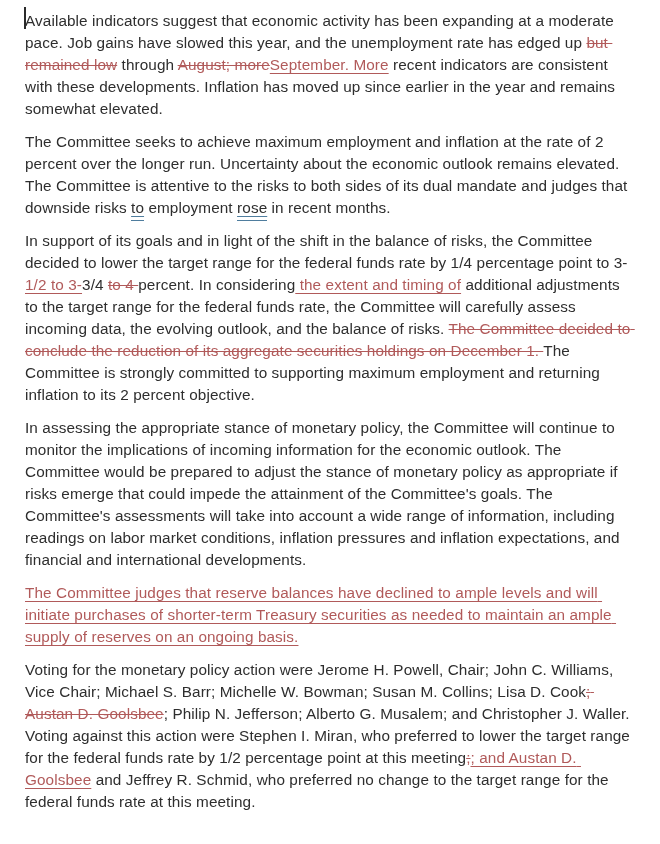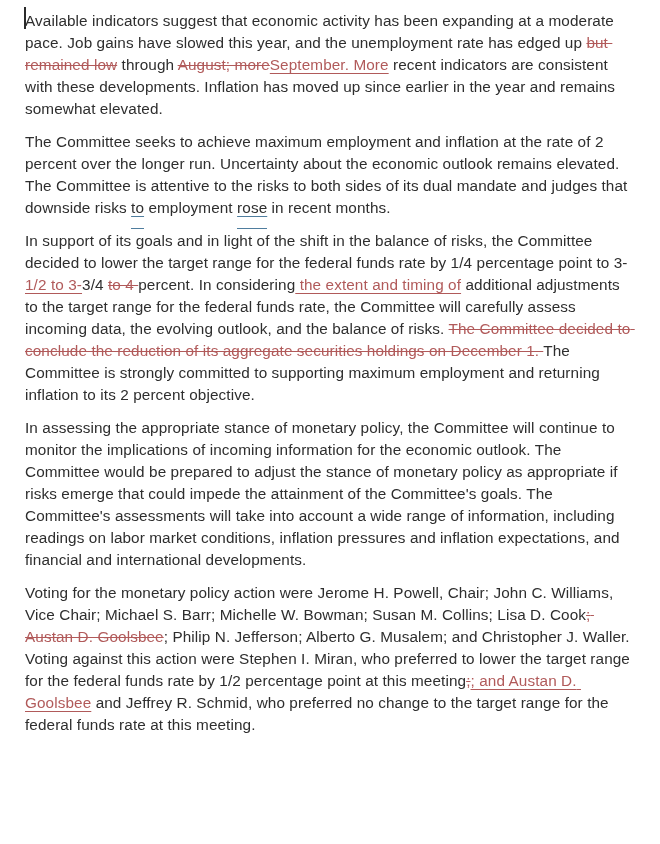--- a/index.html
+++ b/index.html
@@ -45,21 +45,21 @@
     text-decoration-thickness:1.2px;
     text-underline-offset:2.5px;
   }
   .run-moved{
     color:var(--body-color);
     text-decoration:underline;
     text-decoration-color:var(--moved-line);
     text-decoration-thickness:1.2px;
     text-underline-offset:2.5px;
     border-bottom:1px solid var(--moved-line);
-    padding-bottom:12px;
+    padding-bottom:4px;
   }
   .run-dotted{
     color:var(--body-color);
     text-decoration-style:dotted;
     text-decoration-color:#4a4a4a;
     text-underline-offset:3px;
   }
   .caret{
     position:absolute;
     left:24px;
@@ -72,15 +72,16 @@
 </head>
 <body>
 
 <div class="page">
   <div class="caret"></div>
   <div class="doc-body">
       <p class="para"><span class="run run-text">Available indicators suggest that economic activity has been expanding at a moderate pace. Job gains have slowed this year, and the unemployment rate has edged up </span><span class="run run-del">but remained low</span><span class="run run-text"> through </span><span class="run run-del">August; more</span><span class="run run-ins">September. More</span><span class="run run-text"> recent indicators are consistent with these developments. Inflation has moved up since earlier in the year and remains somewhat elevated.</span></p>
       <p class="para"><span class="run run-text">The Committee seeks to achieve maximum employment and inflation at the rate of 2 percent over the longer run. Uncertainty about the economic outlook remains elevated. The Committee is attentive to the risks to both sides of its dual mandate and judges that downside risks </span><span class="run run-moved">to</span><span class="run run-text"> employment </span><span class="run run-moved">rose</span><span class="run run-text"> in recent months.</span></p>
       <p class="para"><span class="run run-text">In support of its goals and </span><span class="run run-dotted">in light of</span><span class="run run-text"> the shift in the balance of risks, the Committee decided to lower the target range for the federal funds rate by 1/4 percentage point to 3-</span><span class="run run-ins">1/2 to 3-</span><span class="run run-text">3/4 </span><span class="run run-del">to 4 </span><span class="run run-text">percent. In considering</span><span class="run run-ins"> the extent and timing of</span><span class="run run-text"> additional adjustments to the target range for the federal funds rate, the Committee will carefully assess incoming data, the evolving outlook, and the balance of risks. </span><span class="run run-del">The Committee decided to conclude the reduction of its aggregate securities holdings on December 1. </span><span class="run run-text">The Committee is strongly committed to supporting maximum employment and returning inflation to its 2 percent objective.</span></p>
       <p class="para"><span class="run run-text">In assessing the appropriate stance of monetary policy, the Committee will continue to monitor the implications of incoming information for the economic outlook. The Committee would be prepared to adjust the stance of monetary policy as appropriate if risks emerge that could impede the attainment of the Committee's goals. The Committee's assessments will take into account a wide range of information, including readings on labor market conditions, inflation pressures and inflation expectations, and financial and international developments.</span></p>
+      <p class="para"><span class="run run-ins">The Committee judges that reserve balances have declined to ample levels and will initiate purchases of shorter-term Treasury securities as needed to maintain an ample supply of reserves on an ongoing basis.</span></p>
       <p class="para"><span class="run run-text">Voting for the monetary policy action were Jerome H. Powell, Chair; John C. Williams, Vice Chair; Michael S. Barr; Michelle W. Bowman; Susan M. Collins; Lisa D. Cook</span><span class="run run-del">; Austan D. Goolsbee</span><span class="run run-text">; Philip N. Jefferson; Alberto G. Musalem; and Christopher J. Waller. Voting against this action were Stephen I. Miran, who preferred to lower the target range for the federal funds rate by 1/2 percentage point at this meeting</span><span class="run run-del">;</span><span class="run run-ins">; and Austan D. Goolsbee</span><span class="run run-text"> and Jeffrey R. Schmid, who preferred no change to the target range for the federal funds rate at this meeting.</span></p>
     </div>
 </div>
 
 </body></html>

